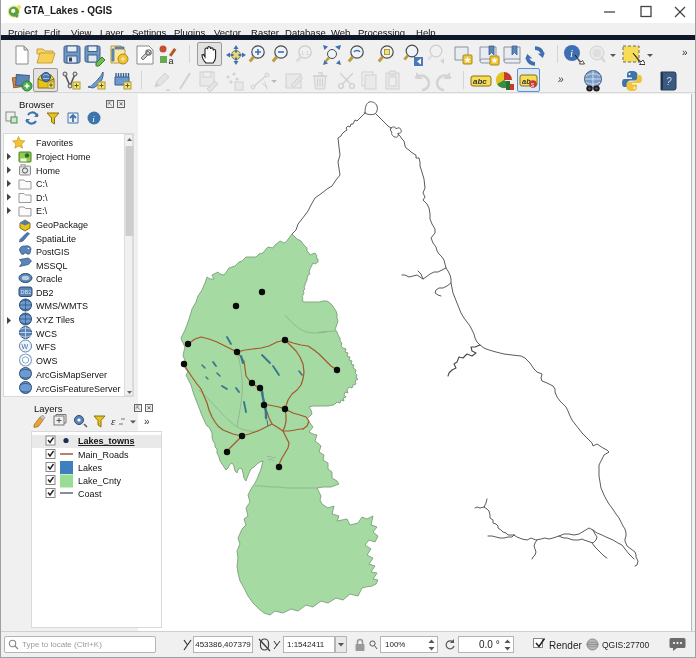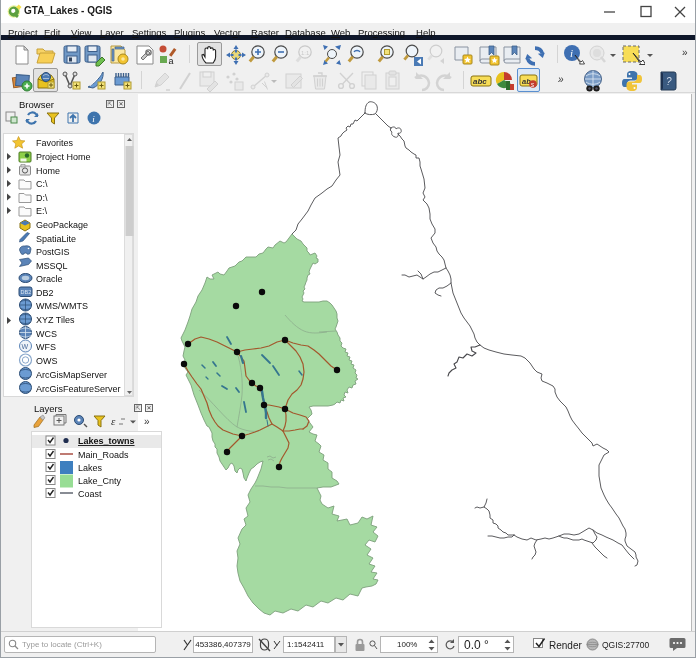--- a/index.html
+++ b/index.html
@@ -562,29 +562,29 @@
         <path d="M2 6l3 3.5L8 6z" fill="#555"></path>
       </svg></div>
 <svg style="position:absolute;left:353px;top:6px" width="12" height="14" viewBox="0 0 12 14">
       <rect x="1.5" y="6" width="9" height="7" rx="1" fill="#9a9a9a"></rect>
       <path d="M3.5 6V4a2.5 2.5 0 015 0v2" fill="none" stroke="#9a9a9a" stroke-width="1.6"></path>
     </svg>
 <svg style="position:absolute;left:368px;top:8px" width="9" height="10" viewBox="0 0 9 10">
       <circle cx="3.5" cy="3.5" r="2.6" fill="none" stroke="#555"></circle>
       <path d="M5.5 5.5L8 9" stroke="#555"></path>
     </svg>
-<div style="position:absolute;left:379px;top:4px;width:58px;height:17px;background:#fff;border:1px solid #b5b5b5;font-size:8px;color:#222;line-height:16px;padding-left:16px">100%</div>
+<div style="position:absolute;left:379px;top:4px;width:58px;height:17px;background:#fff;border:1px solid #b5b5b5;font-size:8px;color:#222;line-height:16px;padding-left:4px">100%</div>
 <svg style="position:absolute;left:425px;top:5px" width="11" height="16" viewBox="0 0 11 16">
       <path d="M2.5 6L5.5 2.5 8.5 6zM2.5 10l3 3.5 3-3.5z" fill="#555"></path>
     </svg>
 <svg style="position:absolute;left:444px;top:7px" width="10" height="11" viewBox="0 0 10 11">
       <path d="M8 3a4 4 0 10 1 4" fill="none" stroke="#555" stroke-width="1.2"></path>
       <path d="M9 0v4H5z" fill="#555"></path>
     </svg>
-<div style="position:absolute;left:457px;top:4px;width:56px;height:17px;background:#fff;border:1px solid #b5b5b5;font-size:12px;color:#222;line-height:16px;padding-left:5px">0.0 °</div>
+<div style="position:absolute;left:457px;top:4px;width:56px;height:17px;background:#fff;border:1px solid #b5b5b5;font-size:10px;color:#222;line-height:16px;padding-left:20px">0.0 °</div>
 <svg style="position:absolute;left:501px;top:5px" width="11" height="16" viewBox="0 0 11 16">
       <path d="M2.5 6L5.5 2.5 8.5 6zM2.5 10l3 3.5 3-3.5z" fill="#555"></path>
     </svg>
 <div style="position:absolute;left:532px;top:6px;width:10px;height:10px;background:#fff;border:1px solid #888"></div>
 <svg style="position:absolute;left:533px;top:5px" width="12" height="12" viewBox="0 0 12 12">
       <path d="M2 6l3 3.5L10.5 1.5" fill="none" stroke="#222" stroke-width="1.5"></path>
     </svg>
 <span style="position:absolute;left:548px;top:8px;font-size:10px;color:#222">Render</span>
 <svg style="position:absolute;left:585px;top:6px" width="13" height="13" viewBox="0 0 13 13">
       <circle cx="6.5" cy="6.5" r="5.5" fill="#b8b8b8" stroke="#8a8a8a"></circle>

